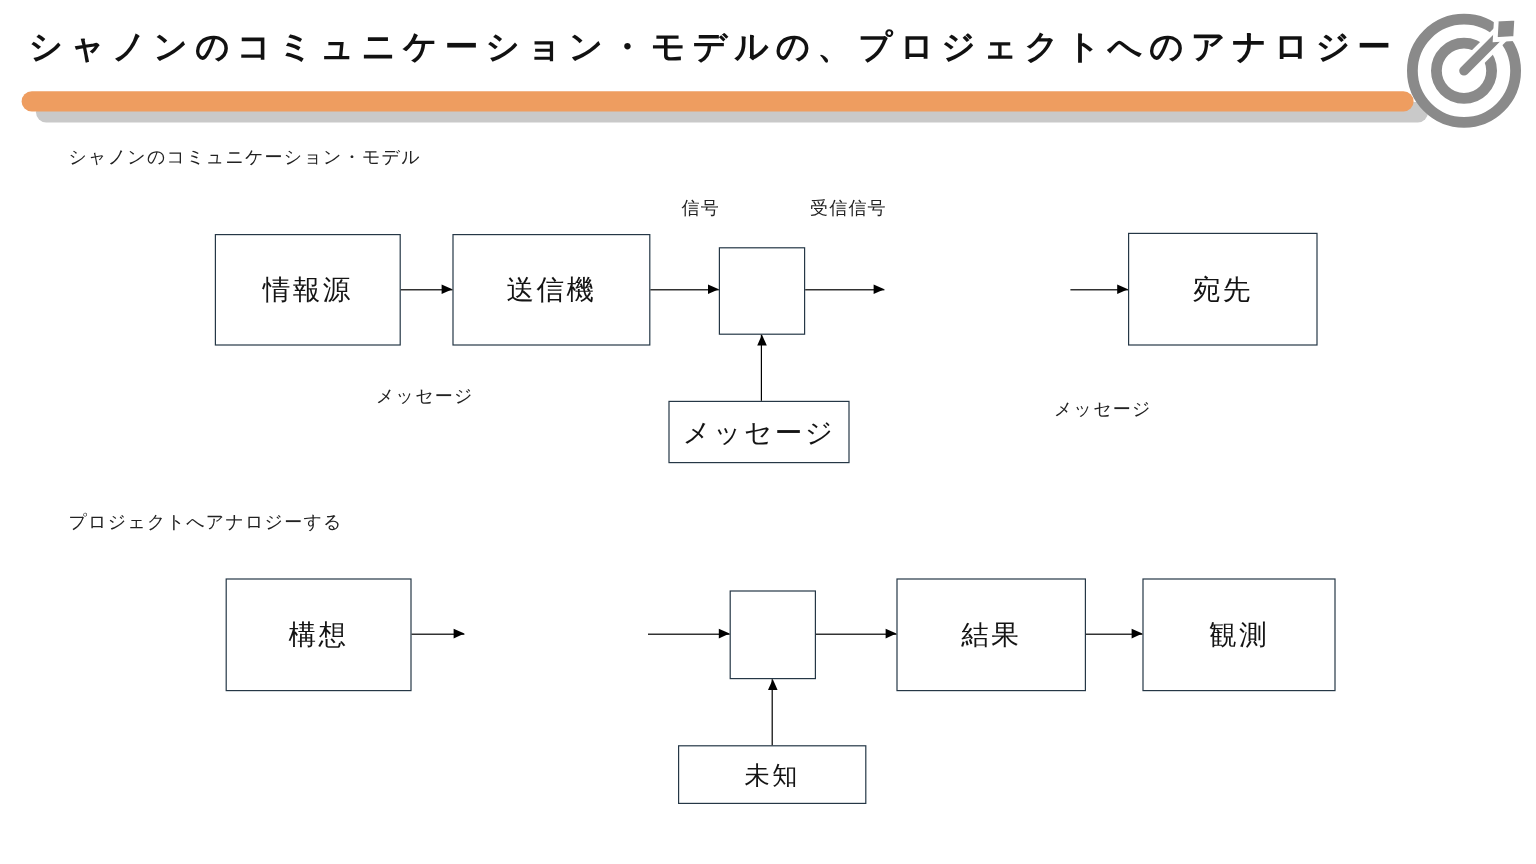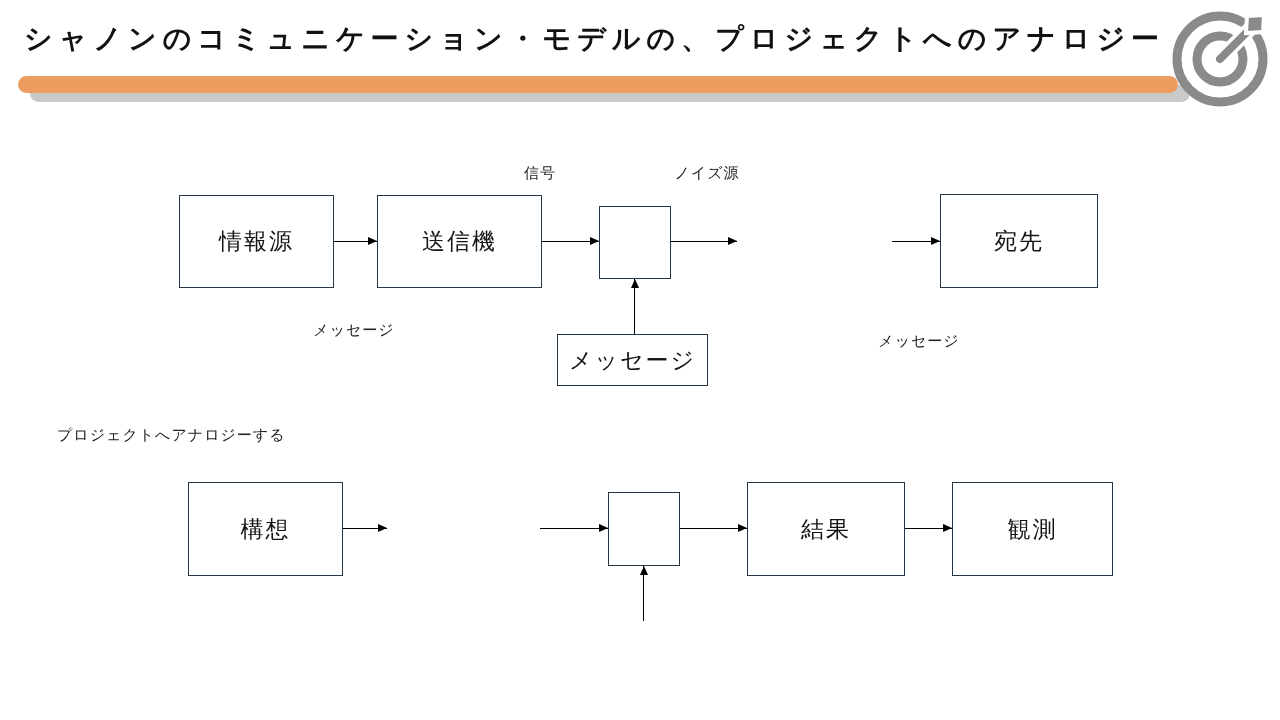--- a/index.html
+++ b/index.html
@@ -53,39 +53,40 @@
   <div class="bar-shadow"></div>
   <div class="bar"></div>
   <svg class="target" viewBox="0 0 112 104" aria-hidden="true">
     <circle cx="56" cy="54" r="43" fill="none" stroke="#8A8A8A" stroke-width="9"></circle>
     <circle cx="56" cy="54" r="23" fill="none" stroke="#8A8A8A" stroke-width="9"></circle>
     <line x1="56" y1="54" x2="112" y2="-2" stroke="#ffffff" stroke-width="15"></line>
     <line x1="56" y1="54" x2="88" y2="22" stroke="#8A8A8A" stroke-width="8" stroke-linecap="round"></line>
     <path d="M82 28 L83 11 L100 10 L99 27 Z" fill="#8A8A8A" stroke="#ffffff" stroke-width="4"></path>
   </svg>
 
+  <div class="sec-head" style="left:57px;top:122px">シャノンのコミュニケーション・モデル</div>
 
   <div class="node" style="left:179px;top:195px;width:155px;height:93px">
     <span>情報源</span>
   </div>
   <div class="node" style="left:377px;top:195px;width:165px;height:93px">
     <span>送信機</span>
   </div>
   <div class="node small" style="left:599px;top:206px;width:72px;height:73px">
     <span></span>
   </div>
   <div class="node" style="left:940px;top:194px;width:158px;height:94px">
     <span>宛先</span>
   </div>
   <div class="node" style="left:557px;top:334px;width:151px;height:52px">
     <span>メッセージ</span>
   </div>
 
-  <div class="clabel" style="left:540px;top:164px">信号</div>
-  <div class="clabel" style="left:707px;top:164px">ノイズ源</div>
+  <div class="clabel" style="left:584px;top:164px">信号</div>
+  <div class="clabel" style="left:707px;top:164px">受信信号</div>
   <div class="clabel" style="left:354px;top:321px">メッセージ</div>
   <div class="clabel" style="left:919px;top:332px">メッセージ</div>
 
   <div class="arr-h" style="left:334px;top:241px;width:43px"></div>
   <div class="arr-h" style="left:542px;top:241px;width:57px"></div>
   <div class="arr-h" style="left:671px;top:241px;width:66px"></div>
   <div class="arr-h" style="left:892px;top:241px;width:48px"></div>
   <div class="arr-v" style="left:634px;top:279px;height:55px"></div>
 
   <div class="sec-head" style="left:57px;top:426px">プロジェクトへアナロジーする</div>
@@ -95,20 +96,23 @@
   </div>
   <div class="node small" style="left:608px;top:492px;width:72px;height:74px">
     <span></span>
   </div>
   <div class="node" style="left:747px;top:482px;width:158px;height:94px">
     <span>結果</span>
   </div>
   <div class="node" style="left:952px;top:482px;width:161px;height:94px">
     <span>観測</span>
   </div>
+  <div class="node small" style="left:565px;top:621px;width:157px;height:49px">
+    <span>未知</span>
+  </div>
 
   <div class="arr-h" style="left:343px;top:528px;width:44px"></div>
   <div class="arr-h" style="left:540px;top:528px;width:68px"></div>
   <div class="arr-h" style="left:680px;top:528px;width:67px"></div>
   <div class="arr-h" style="left:905px;top:528px;width:47px"></div>
   <div class="arr-v" style="left:643px;top:566px;height:55px"></div>
 
 </div>
 
 </body></html>

